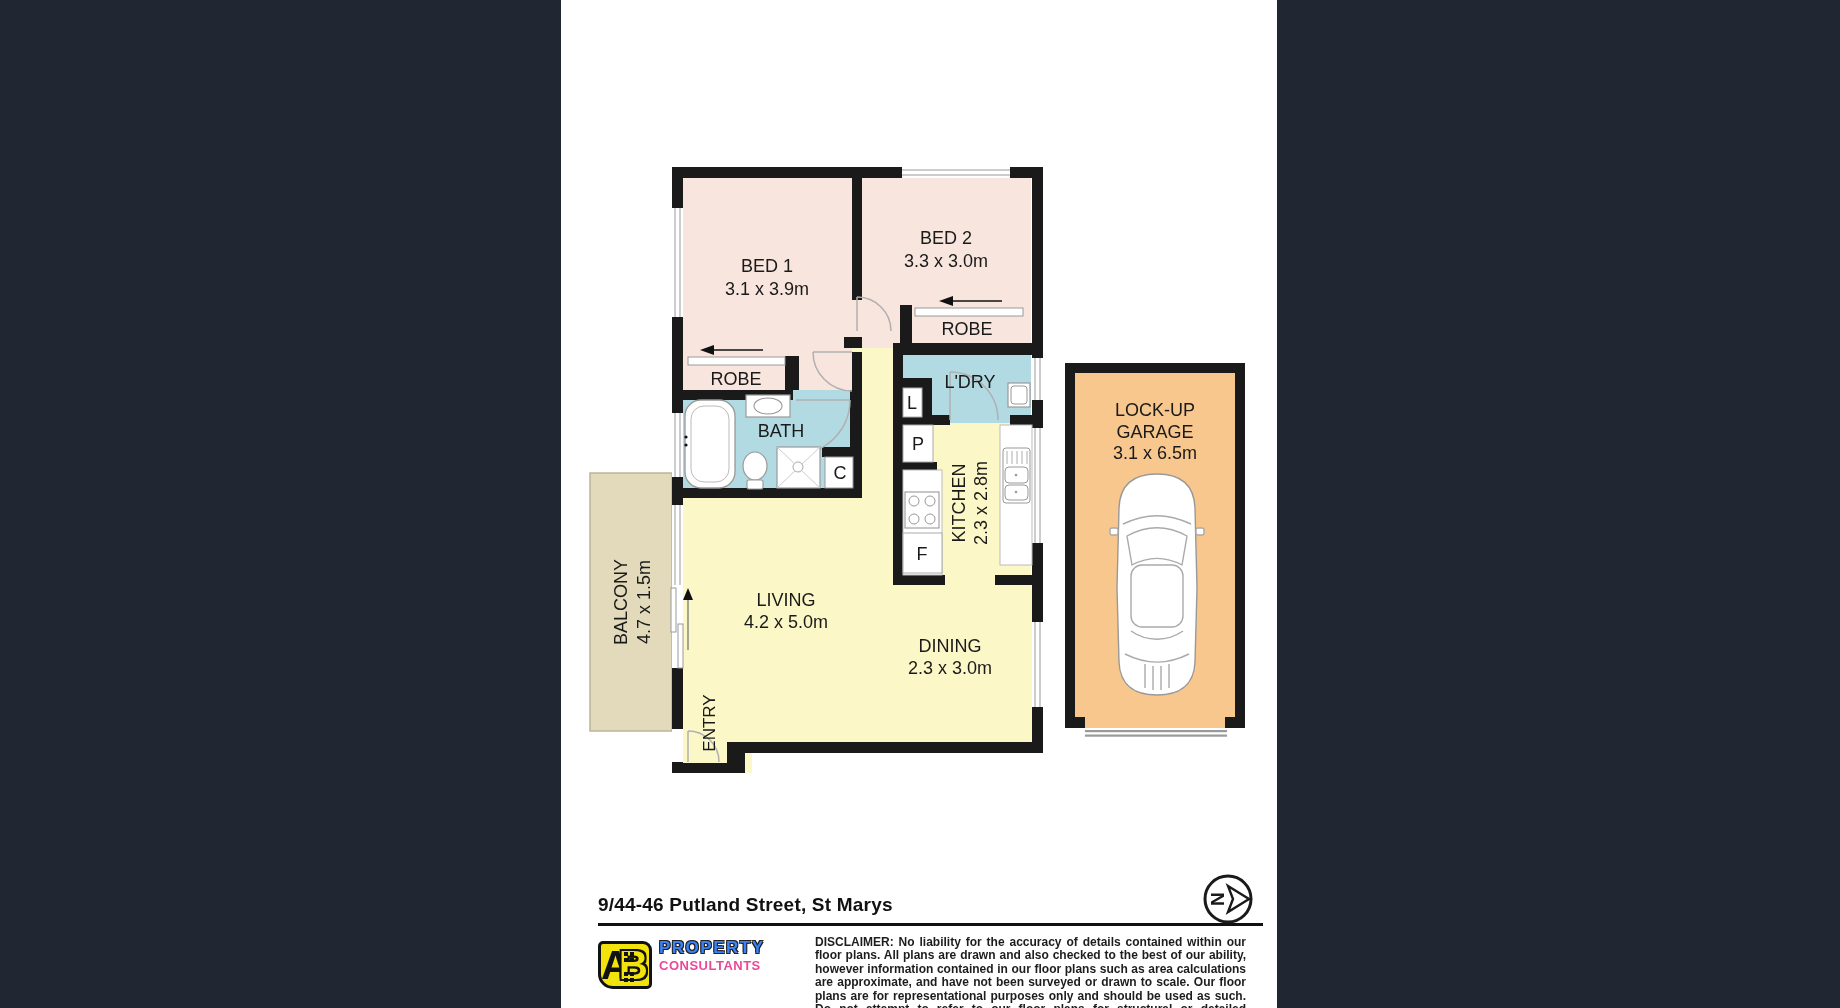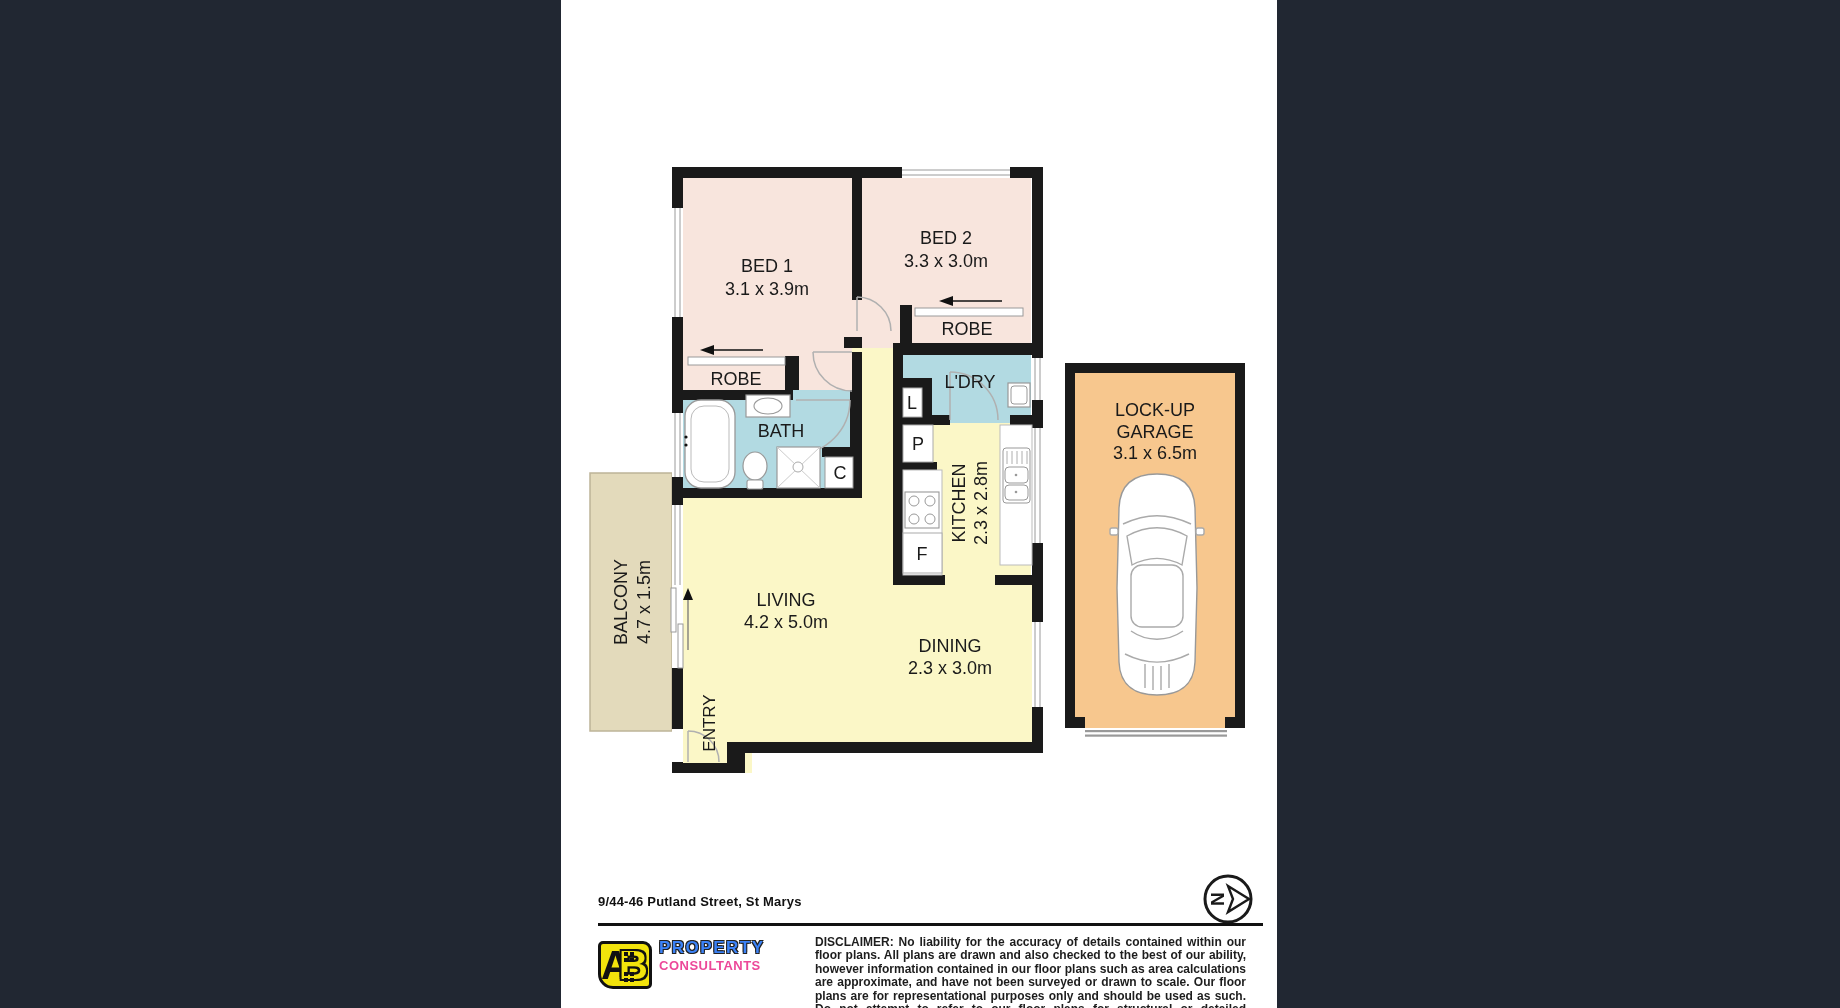--- a/index.html
+++ b/index.html
@@ -1,20 +1,20 @@
 <!DOCTYPE html>
 <html><head>
 <meta charset="utf-8">
 <style>
   html,body{margin:0;padding:0;background:#212732;}
   .canvas{position:relative;width:1840px;height:1008px;background:#212732;overflow:hidden;
           font-family:"Liberation Sans",sans-serif;}
   .sheet{position:absolute;left:561px;top:0;width:716px;height:1008px;background:#ffffff;}
   .plan-svg{position:absolute;left:0;top:0;}
-  .address{position:absolute;left:37px;top:894px;font-size:13px;font-weight:bold;color:#111;
+  .address{position:absolute;left:37px;top:894px;font-size:19px;font-weight:bold;color:#111;
            letter-spacing:0.2px;white-space:nowrap;}
   .logo-mark{position:absolute;left:37px;top:941px;width:54px;height:48px;background:#f2e30c;
              border:3px solid #111;border-radius:5px 9px 5px 15px;box-sizing:border-box;}
   .logo-a{position:absolute;left:0px;top:-3px;font-size:40px;font-weight:bold;color:#111;line-height:48px;}
   .logo-b{position:absolute;right:1px;top:-3px;font-size:40px;font-weight:bold;color:#f2e30c;line-height:48px;
           text-shadow:-2px -2px 0 #111,2px -2px 0 #111,-2px 2px 0 #111,2px 2px 0 #111,0 2px 0 #111,0 -2px 0 #111,2px 0 0 #111,-2px 0 0 #111;}
   .dotgrid{position:absolute;width:4px;height:4px;background:#111;
            box-shadow:6px 0 0 #111,0 6px 0 #111,6px 6px 0 #111;}
   .dots-top{left:23px;top:8px;}
   .dots-bottom{left:23px;top:28px;}

